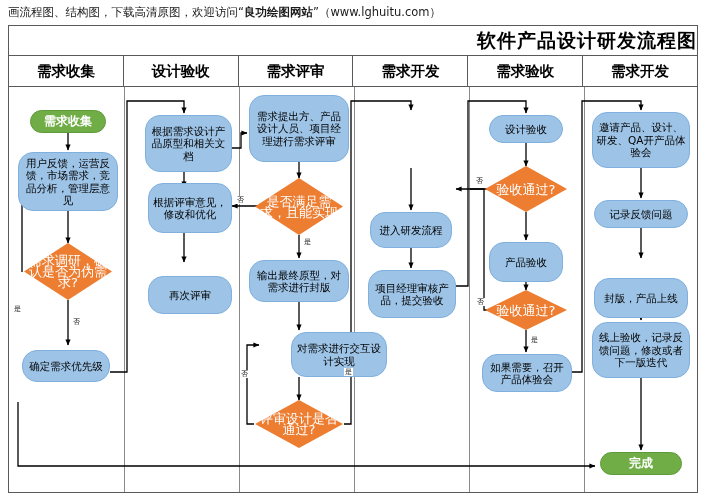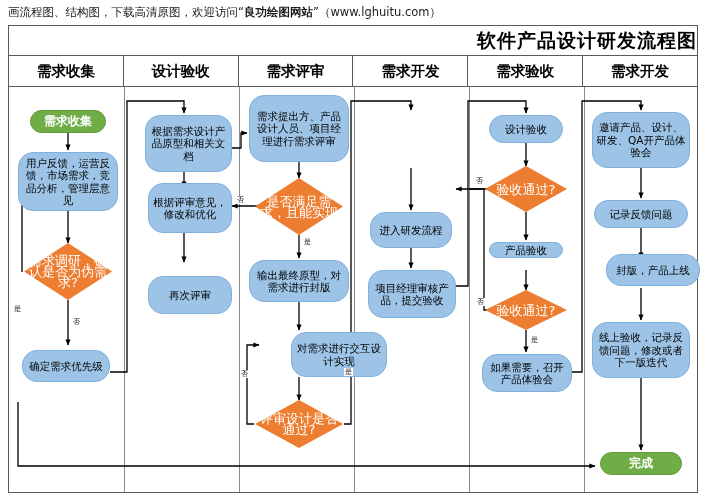--- a/index.html
+++ b/index.html
@@ -187,30 +187,30 @@
   </div>
 
   <div class="node proc" style="left:370px;top:212px;width:82px;height:36px;">进入研发流程</div>
   <div class="node proc" style="left:368px;top:270px;width:88px;height:48px;">项目经理审核产品，提交验收</div>
 
   <div class="node proc" style="left:489px;top:115px;width:74px;height:28px;">设计验收</div>
   <div class="node dec" style="left:485px;top:166px;width:82px;height:46px;">
     <div class="dshape"></div>
     <div class="dtxt">验收通过?</div>
   </div>
-  <div class="node proc" style="left:489px;top:242px;width:74px;height:16px;">产品验收</div>
+  <div class="node proc" style="left:489px;top:242px;width:74px;height:40px;">产品验收</div>
   <div class="node dec" style="left:485px;top:290px;width:82px;height:40px;">
     <div class="dshape"></div>
     <div class="dtxt">验收通过?</div>
   </div>
   <div class="node proc" style="left:482px;top:354px;width:90px;height:38px;">如果需要，召开产品体验会</div>
 
   <div class="node proc" style="left:592px;top:112px;width:98px;height:56px;">邀请产品、设计、研发、QA开产品体验会</div>
   <div class="node proc" style="left:594px;top:200px;width:94px;height:28px;">记录反馈问题</div>
-  <div class="node proc" style="left:594px;top:254px;width:94px;height:32px;margin-left:12px;">封版，产品上线</div>
+  <div class="node proc" style="left:594px;top:278px;width:94px;height:40px;">封版，产品上线</div>
   <div class="node proc" style="left:592px;top:322px;width:98px;height:56px;">线上验收，记录反馈问题，修改或者下一版迭代</div>
   <div class="node term" style="left:600px;top:452px;width:82px;height:23px;">完成</div>
 
   <div class="edge-label" style="left:13px;top:305px;">是</div>
   <div class="edge-label" style="left:72px;top:318px;">否</div>
   <div class="edge-label" style="left:236px;top:196px;">否</div>
   <div class="edge-label" style="left:303px;top:238px;">是</div>
   <div class="edge-label" style="left:240px;top:370px;">否</div>
   <div class="edge-label" style="left:344px;top:368px;">是</div>
   <div class="edge-label" style="left:475px;top:177px;">否</div>

